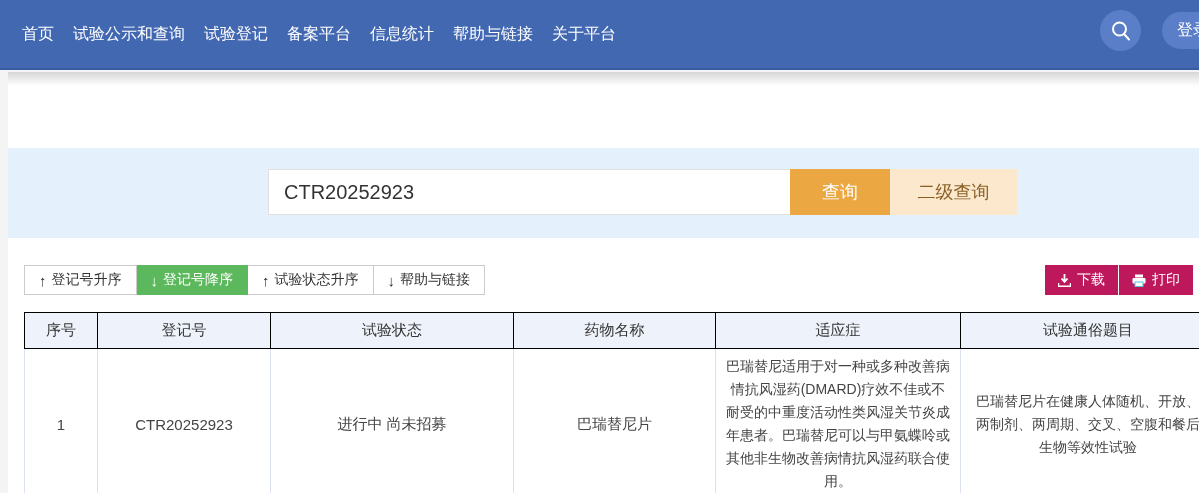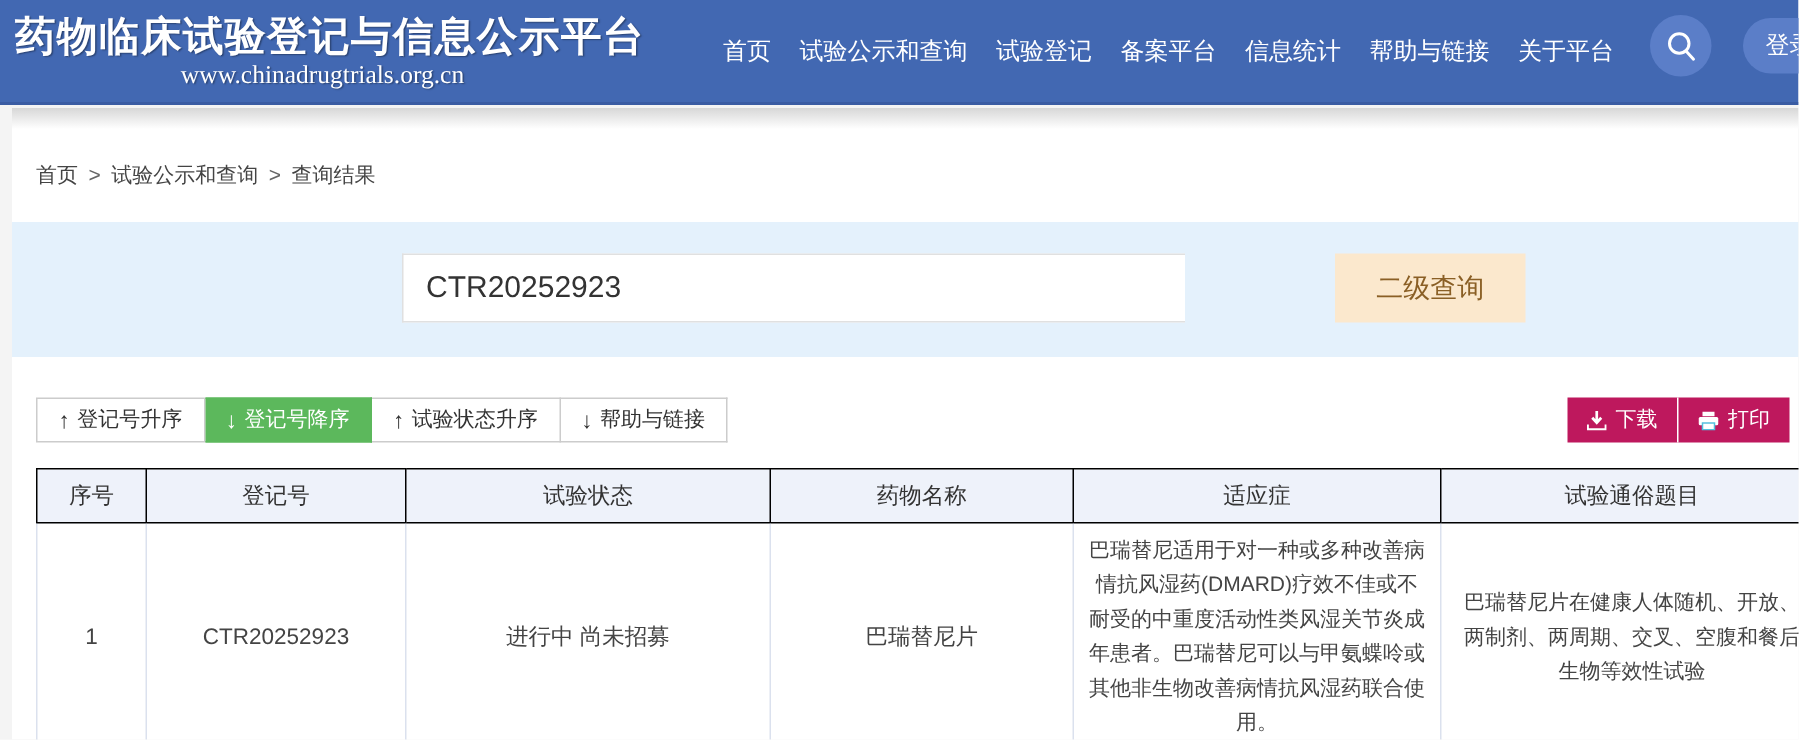--- a/index.html
+++ b/index.html
@@ -79,24 +79,20 @@
     background:#fff; border:1px solid #dbe1ee; height:140px;
     font-size:15px; color:#444; text-align:center; vertical-align:middle; padding:6px 9px;
   }
   td.small-text { font-size:14px; line-height:1.65; color:#444; }
   svg { display:block; }
 </style>
 </head>
 <body>
 
 <div class="header">
-  <div class="brand">
-    <div class="brand-title">药物临床试验登记与信息公示平台</div>
-    <div class="brand-sub">www.chinadrugtrials.org.cn</div>
-  </div>
   <div class="nav">
     <a>首页</a>
     <a>试验公示和查询</a>
     <a>试验登记</a>
     <a>备案平台</a>
     <a>信息统计</a>
     <a>帮助与链接</a>
     <a>关于平台</a>
   </div>
   <button class="search-circle">
@@ -107,26 +103,24 @@
       </svg>
     </span>
   </button>
   <button class="login-pill">登录</button>
 </div>
 
 <div class="below">
   <div class="content">
     <div class="gradient"></div>
 
-    <div class="breadcrumb">
-      <a>首页</a><span class="sep">&gt;</span><a>试验公示和查询</a><span class="sep">&gt;</span><span>查询结果</span>
-    </div>
 
     <div class="search-section">
       <input class="search-input" type="text" value="CTR20252923" style="">
+      <button class="btn-query">查询</button>
       <button class="btn-query2">二级查询</button>
     </div>
 
     <div class="toolbar">
       <div class="sort-group">
         <button class="sort-btn">
           <span class="arrow">↑</span>
           <span>登记号升序</span>
         </button>
         <button class="sort-btn active">

